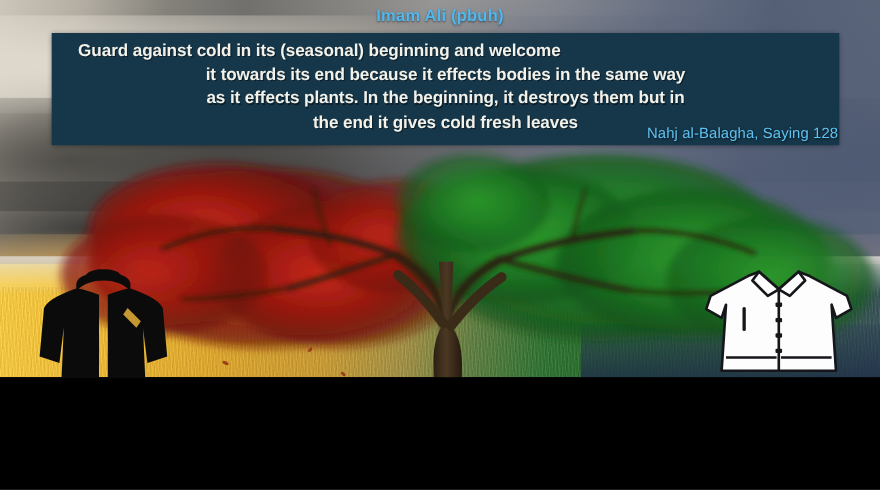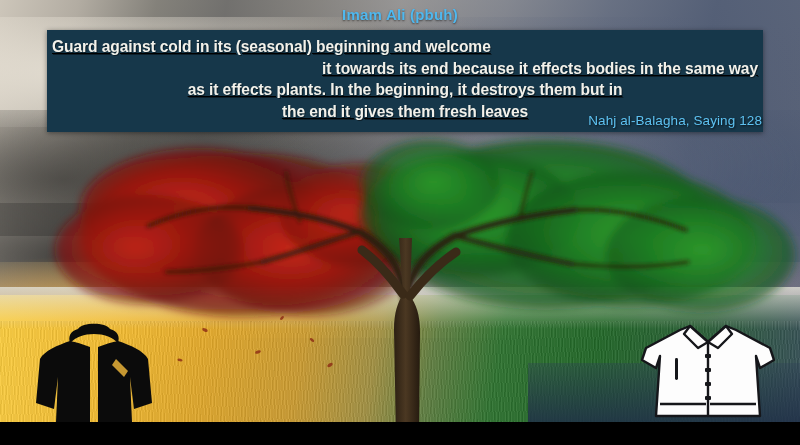--- a/index.html
+++ b/index.html
@@ -1,20 +1,20 @@
 <!DOCTYPE html>
 <html><head>
 <meta charset="utf-8">
 <style>
   html,body{margin:0;padding:0;background:#000;}
   body{font-family:"Liberation Sans","DejaVu Sans",sans-serif;}
 
   .stage{
     position:relative;
-    width:800px;height:422px;
+    width:800px;height:343px;
     overflow:hidden;
     background:#3a3a38;
   }
 
   
   .sky{
     position:absolute;inset:0;
     background:
       linear-gradient(100deg,
         rgba(205,198,186,0.95) 0%,
@@ -96,36 +96,35 @@
   .attrib-top{
     position:absolute;left:0;right:0;top:6px;
     text-align:center;
     font-size:15px;font-weight:bold;letter-spacing:.2px;
     color:#4fb8ef;
     text-shadow:0 1px 2px rgba(0,0,0,.55);
   }
   .quotebox{
     position:absolute;left:47px;top:30px;width:716px;
     background:#16374a;
-    padding:6px 5px 10px;
+    padding:6px 24px 10px;
     box-sizing:border-box;
     box-shadow:0 1px 5px rgba(0,0,0,.45);
-    text-decoration:underline;
   }
   .quote-line{
     color:#f2f1ea;
     font-size:15.6px;
     font-weight:bold;
     line-height:21.5px;
     letter-spacing:-.1px;
     text-shadow:1px 1px 0 rgba(0,0,0,.45);
     white-space:nowrap;
   }
   .quote-line.l1{text-align:left;}
-  .quote-line.l2{text-align:right;}
+  .quote-line.l2{text-align:center;}
   .quote-line.l3{text-align:center;}
   .quote-line.l4{text-align:center;}
   .attrib-source{
     position:absolute;right:38px;top:113px;
     font-size:13.5px;font-weight:normal;
     color:#5ec2f2;
     text-shadow:1px 1px 2px rgba(0,0,0,.6);
     letter-spacing:.1px;
   }
 
@@ -253,18 +252,18 @@
     </g>
     <rect x="37" y="46" width="3" height="22" rx="1.4" fill="#15161a"></rect>
   </svg>
 
   <div class="attrib-top">Imam Ali (pbuh)</div>
 
   <div class="quotebox">
     <div class="quote-line l1">Guard against cold in its (seasonal) beginning and welcome</div>
     <div class="quote-line l2">it towards its end because it effects bodies in the same way</div>
     <div class="quote-line l3">as it effects plants. In the beginning, it destroys them but in</div>
-    <div class="quote-line l4">the end it gives them fresh leaves</div>
+    <div class="quote-line l4">the end it gives cold fresh leaves</div>
   </div>
 
   <div class="attrib-source">Nahj al-Balagha, Saying 128</div>
 
 </div>
 
 </body></html>

